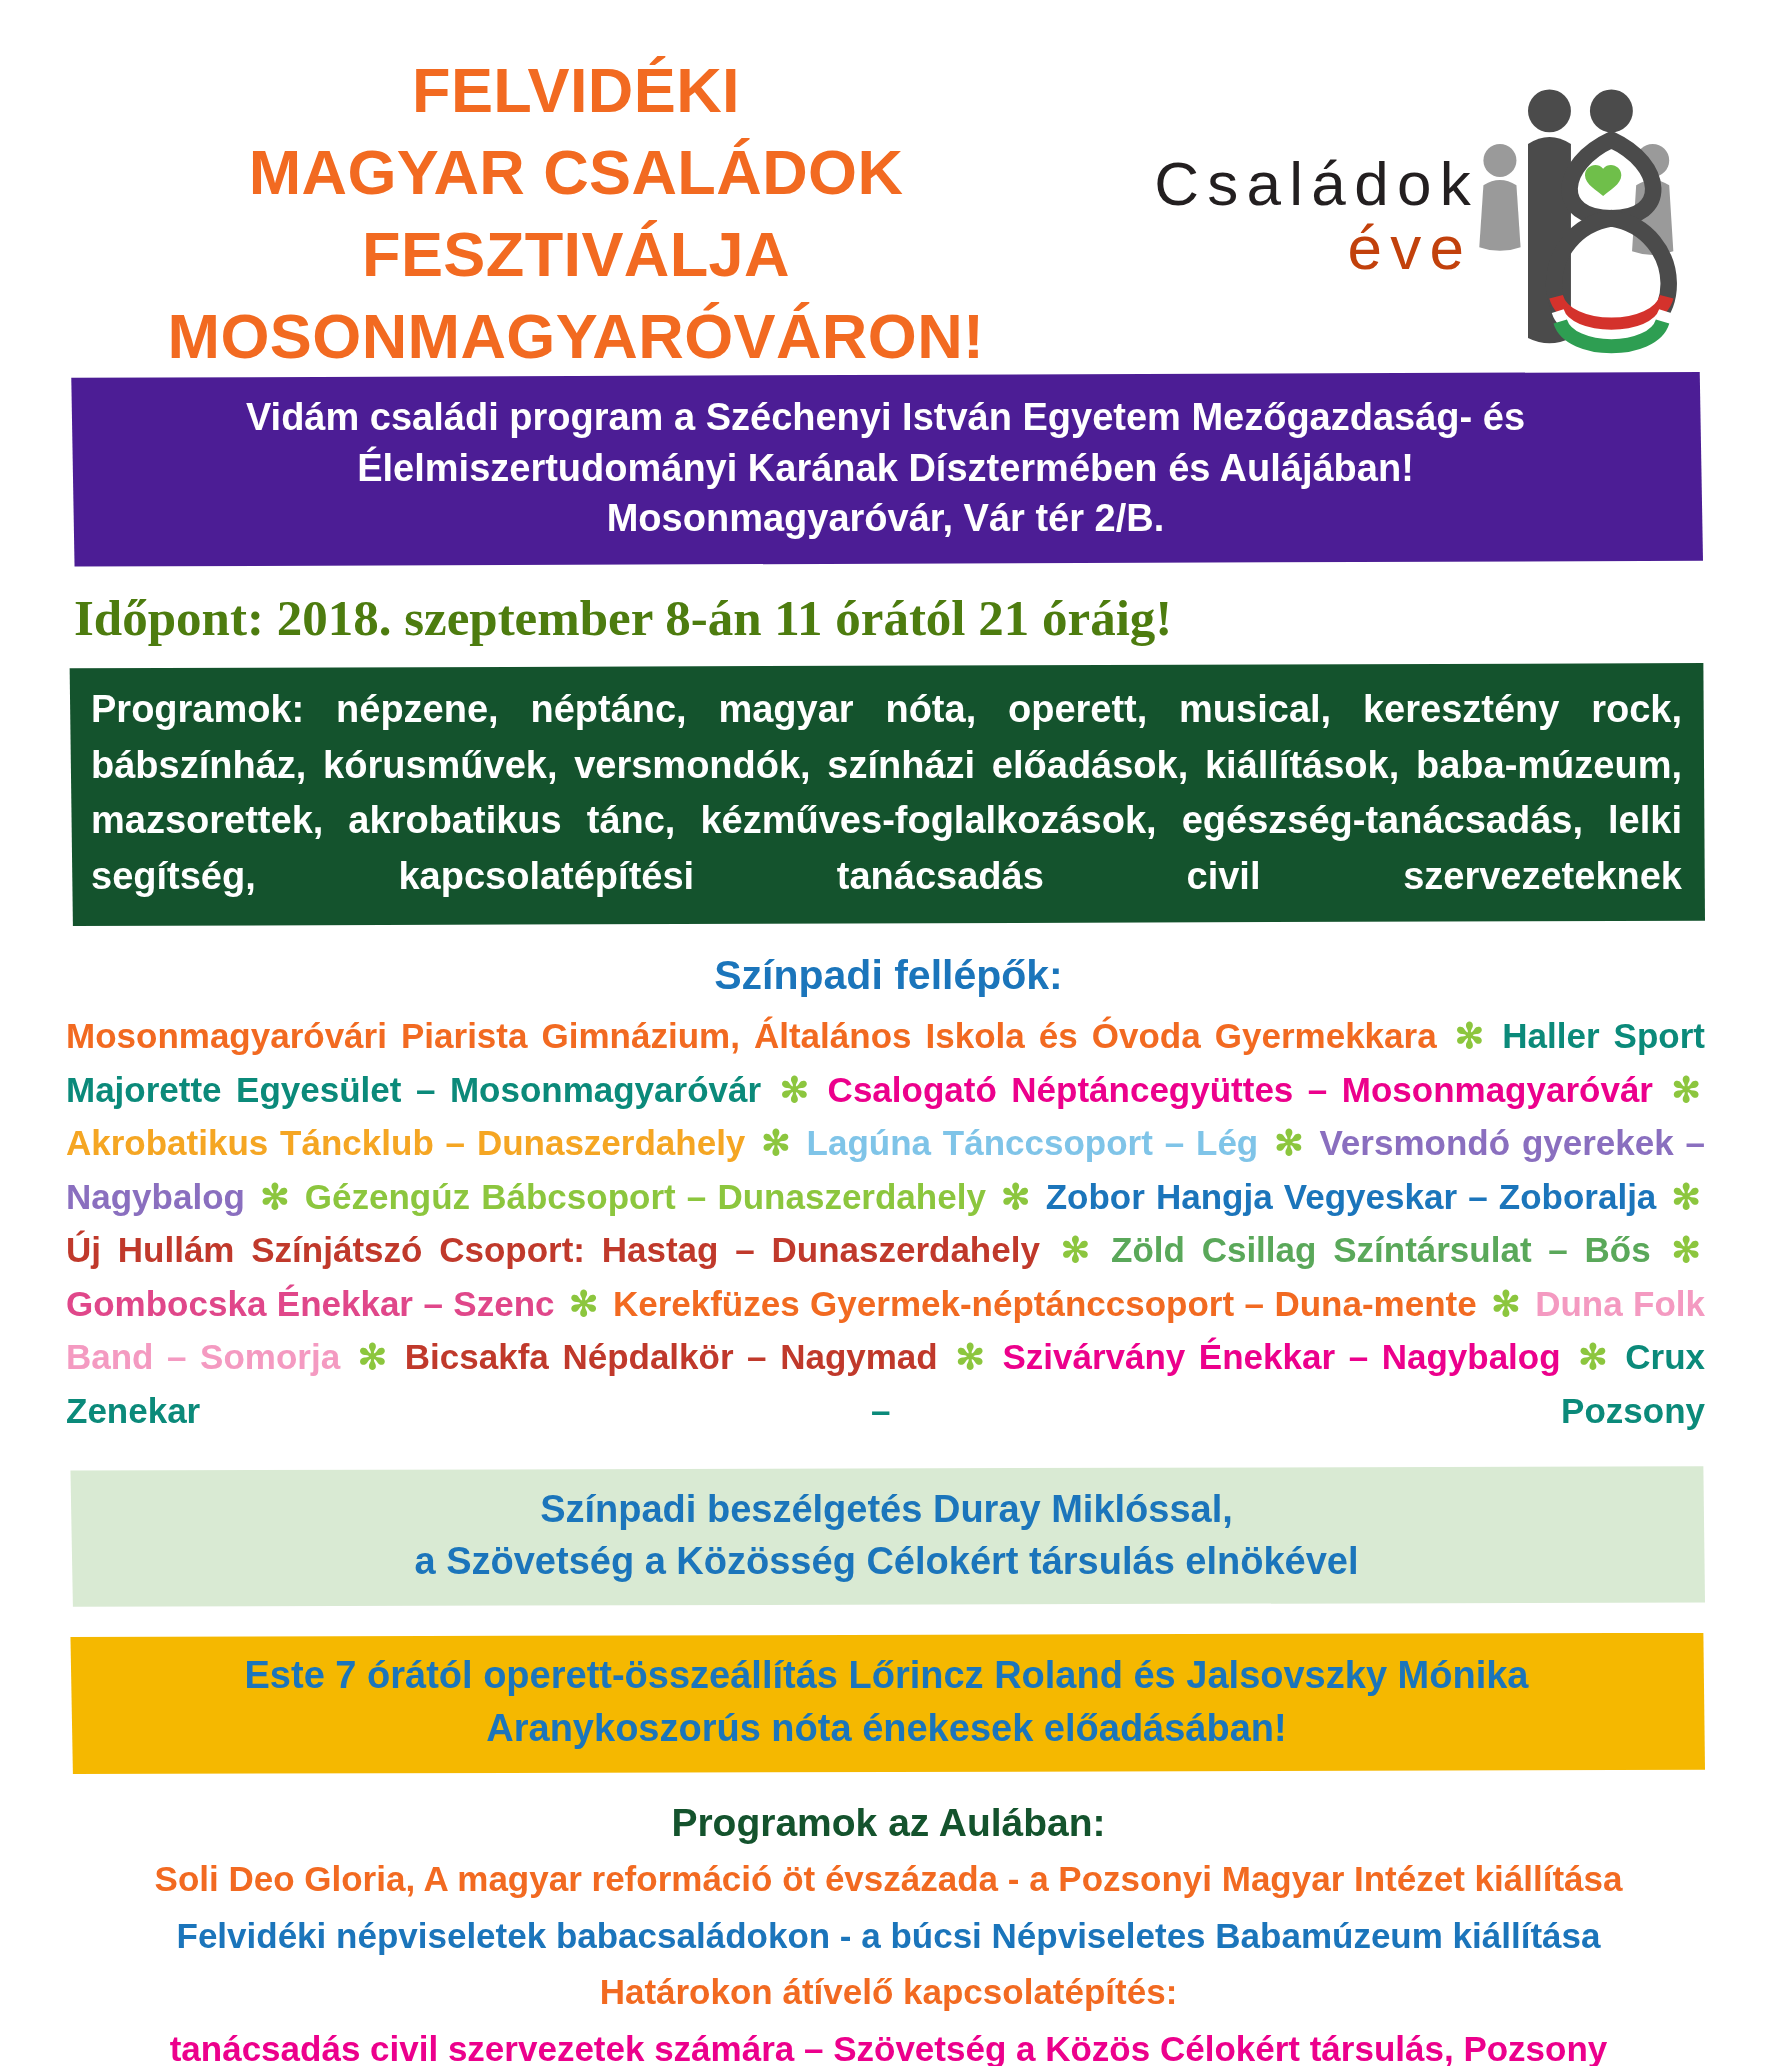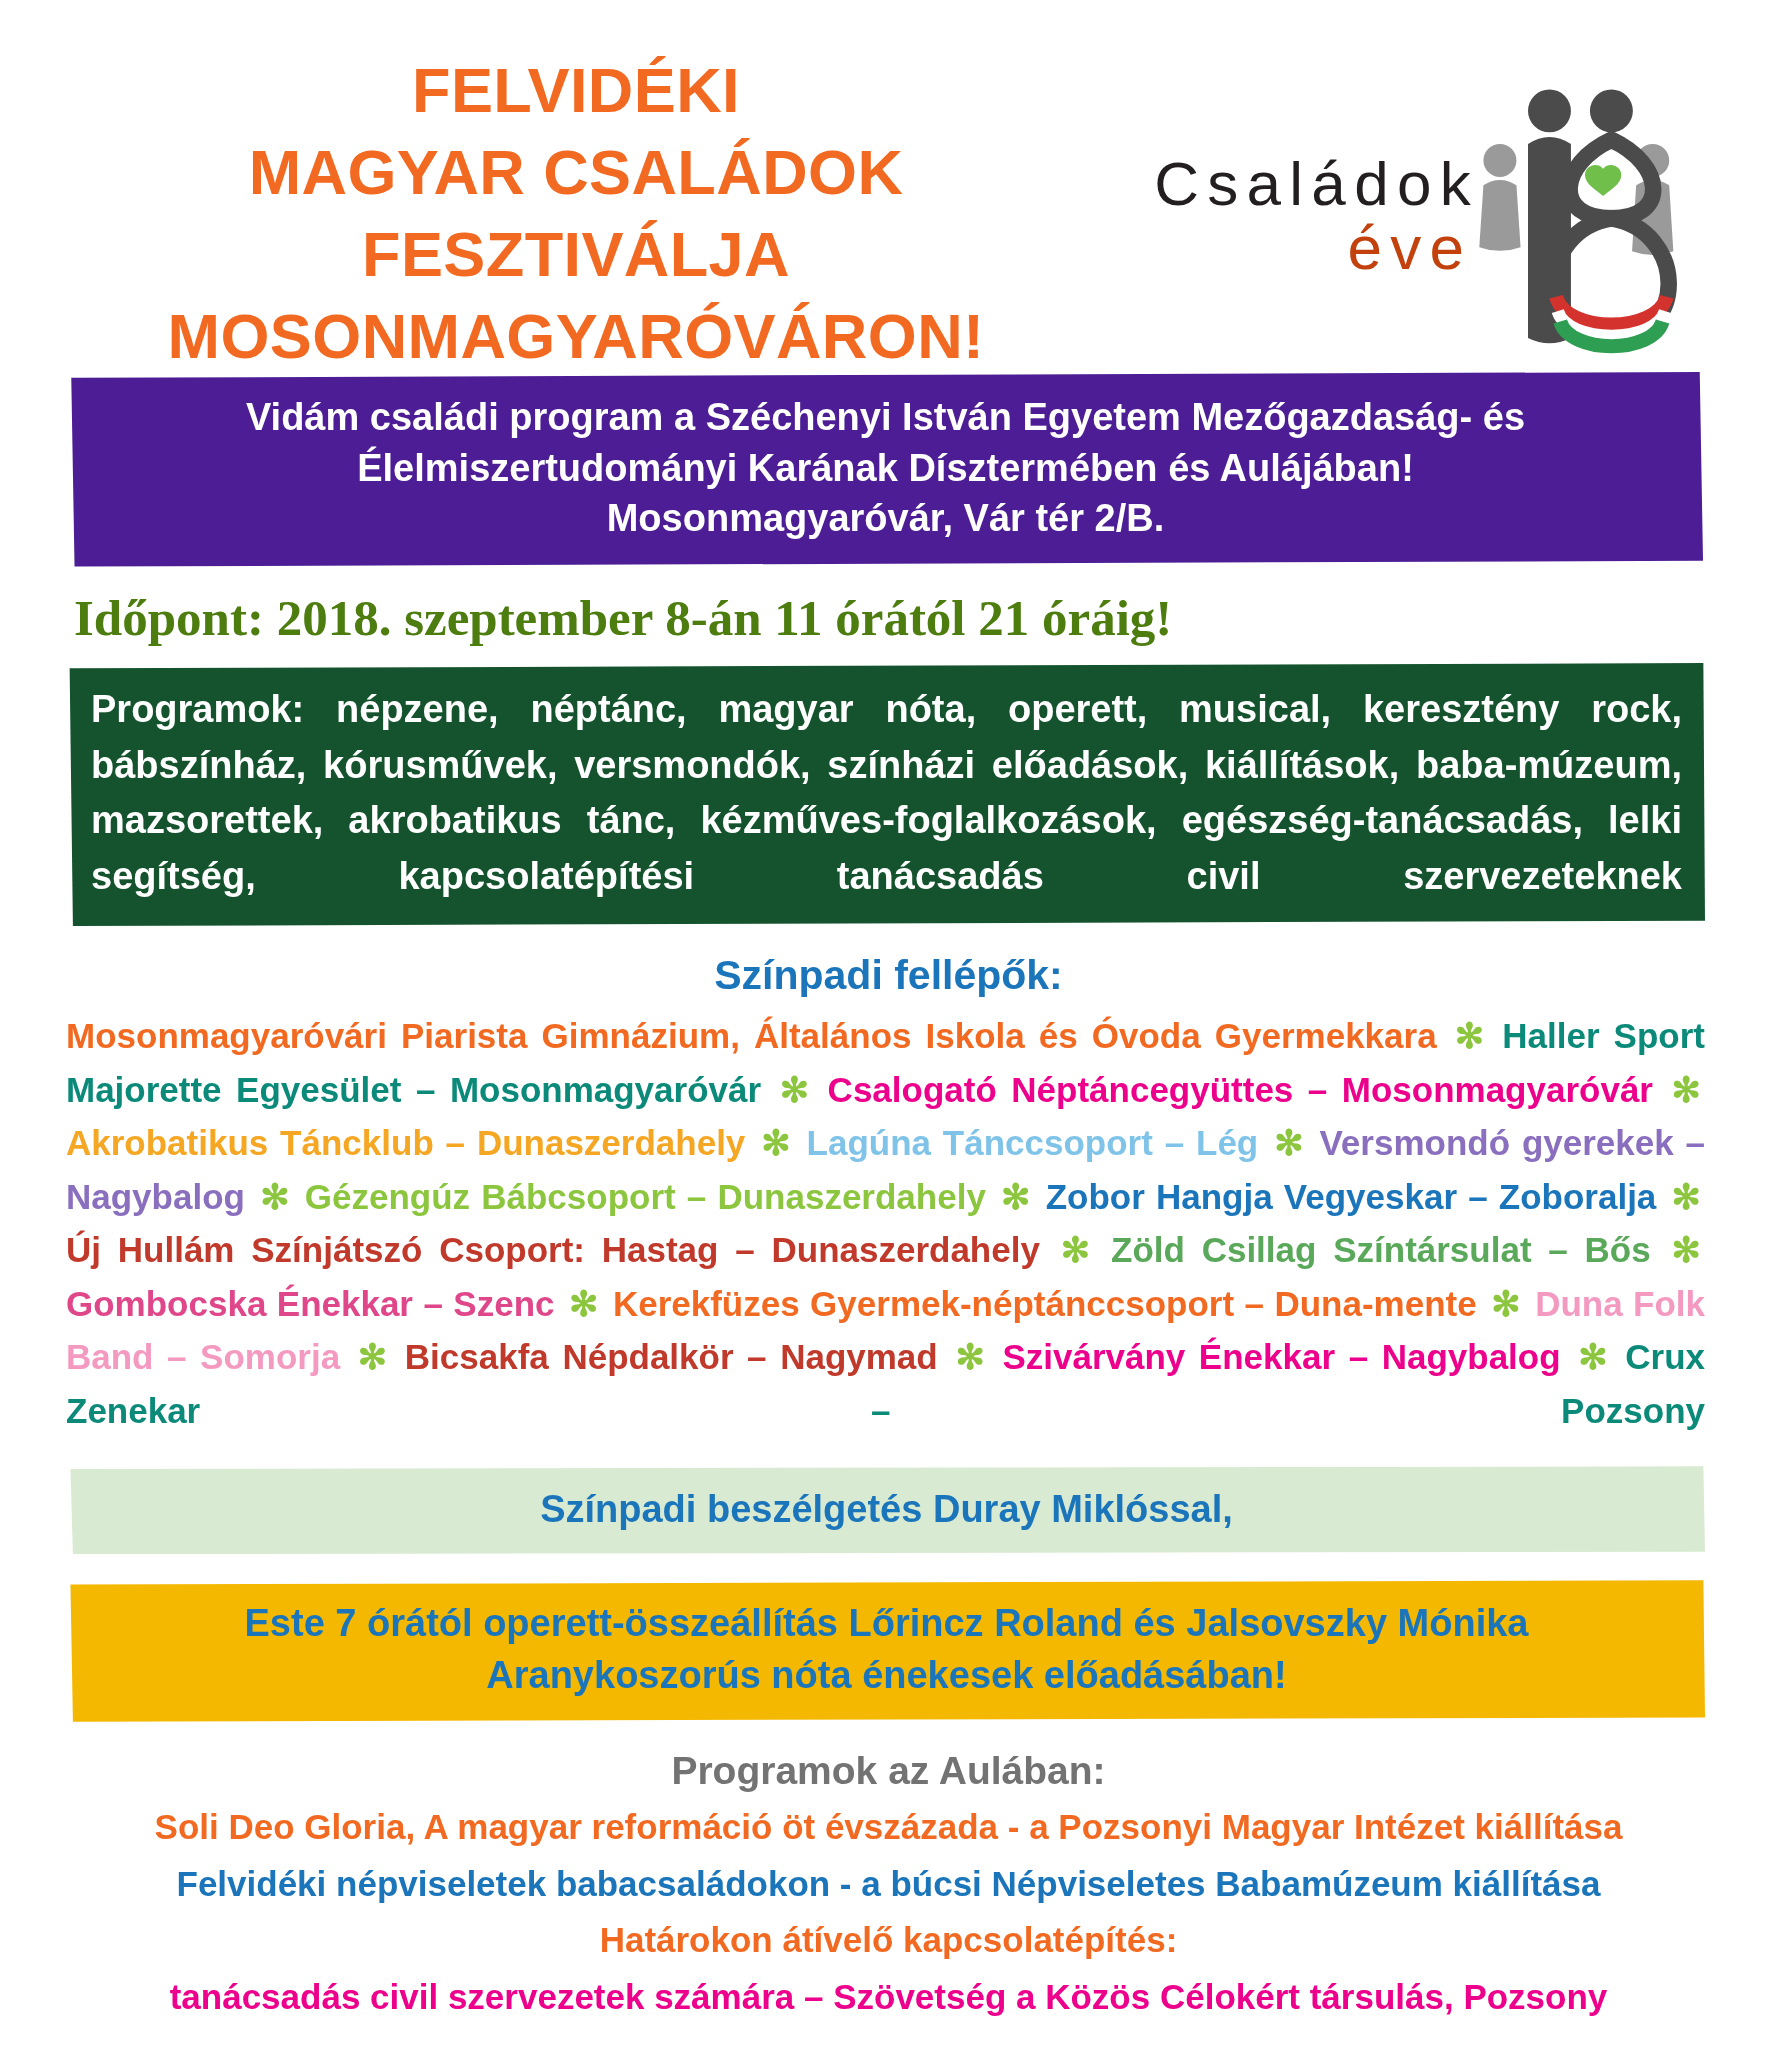--- a/index.html
+++ b/index.html
@@ -158,21 +158,21 @@
     font-weight: bold;
     font-size: 38px;
     line-height: 1.38;
     text-align: center;
     padding: 16.5px 25px 20px 25px;
     clip-path: polygon(0.15% 3%, 99.9% 0%, 100% 97%, 0.3% 100%);
   }
 
   
   .aula-heading {
-    color: #737373;
+    color: #14532d;
     text-align: center;
     font-weight: bold;
     font-size: 39px;
     margin: 27px 0 7.4px 0;
   }
   .aula-list {
     text-align: center;
     font-weight: bold;
     font-size: 35px;
     line-height: 1.52;
@@ -231,20 +231,21 @@
 
   <div class="date-line">Időpont: 2018. szeptember 8-án 11 órától 21 óráig!</div>
 
   <div class="magenta-banner">Programok: népzene, néptánc, magyar nóta, operett, musical, keresztény rock, bábszínház, kórusművek, versmondók, színházi előadások, kiállítások, baba-múzeum, mazsorettek, akrobatikus tánc, kézműves-foglalkozások, egészség-tanácsadás, lelki segítség, kapcsolatépítési tanácsadás civil szervezeteknek</div>
 
   <div class="section-heading perf-heading">Színpadi fellépők:</div>
   <div class="performers" id="performers-list"><span class="perf-item" style="color: rgb(242, 106, 33);">Mosonmagyaróvári Piarista Gimnázium, Általános Iskola és Óvoda Gyermekkara</span><span class="sep" style="color: rgb(140, 198, 62);"> ✻ </span><span class="perf-item" style="color: rgb(11, 138, 122);">Haller Sport Majorette Egyesület – Mosonmagyaróvár</span><span class="sep" style="color: rgb(140, 198, 62);"> ✻ </span><span class="perf-item" style="color: rgb(236, 0, 140);">Csalogató Néptáncegyüttes – Mosonmagyaróvár</span><span class="sep" style="color: rgb(140, 198, 62);"> ✻ </span><span class="perf-item" style="color: rgb(245, 166, 35);">Akrobatikus Táncklub – Dunaszerdahely</span><span class="sep" style="color: rgb(140, 198, 62);"> ✻ </span><span class="perf-item" style="color: rgb(127, 196, 232);">Lagúna Tánccsoport – Lég</span><span class="sep" style="color: rgb(140, 198, 62);"> ✻ </span><span class="perf-item" style="color: rgb(138, 111, 191);">Versmondó gyerekek – Nagybalog</span><span class="sep" style="color: rgb(140, 198, 62);"> ✻ </span><span class="perf-item" style="color: rgb(140, 198, 62);">Gézengúz Bábcsoport – Dunaszerdahely</span><span class="sep" style="color: rgb(140, 198, 62);"> ✻ </span><span class="perf-item" style="color: rgb(27, 117, 187);">Zobor Hangja Vegyeskar – Zoboralja</span><span class="sep" style="color: rgb(140, 198, 62);"> ✻ </span><span class="perf-item" style="color: rgb(192, 57, 43);">Új Hullám Színjátszó Csoport: Hastag – Dunaszerdahely</span><span class="sep" style="color: rgb(140, 198, 62);"> ✻ </span><span class="perf-item" style="color: rgb(90, 168, 90);">Zöld Csillag Színtársulat – Bős</span><span class="sep" style="color: rgb(140, 198, 62);"> ✻ </span><span class="perf-item" style="color: rgb(224, 71, 138);">Gombocska Énekkar – Szenc</span><span class="sep" style="color: rgb(140, 198, 62);"> ✻ </span><span class="perf-item" style="color: rgb(242, 106, 33);">Kerekfüzes Gyermek-néptánccsoport – Duna-mente</span><span class="sep" style="color: rgb(140, 198, 62);"> ✻ </span><span class="perf-item" style="color: rgb(244, 154, 193);">Duna Folk Band – Somorja</span><span class="sep" style="color: rgb(140, 198, 62);"> ✻ </span><span class="perf-item" style="color: rgb(192, 57, 43);">Bicsakfa Népdalkör – Nagymad</span><span class="sep" style="color: rgb(140, 198, 62);"> ✻ </span><span class="perf-item" style="color: rgb(236, 0, 140);">Szivárvány Énekkar – Nagybalog</span><span class="sep" style="color: rgb(140, 198, 62);"> ✻ </span><span class="perf-item" style="color: rgb(11, 138, 122);">Crux Zenekar – Pozsony</span></div>
 
   <div class="talk-banner">
     <div>Színpadi beszélgetés Duray Miklóssal,</div>
+    <div>a Szövetség a Közösség Célokért társulás elnökével</div>
   </div>
 
   <div class="yellow-banner">
     <div>Este 7 órától operett-összeállítás Lőrincz Roland és Jalsovszky Mónika</div>
     <div>Aranykoszorús nóta énekesek előadásában!</div>
   </div>
 
   <div class="aula-heading">Programok az Aulában:</div>
   <div class="aula-list" id="aula-list">
       <div style="color: rgb(242, 106, 33);">Soli Deo Gloria, A magyar reformáció öt évszázada - a Pozsonyi Magyar Intézet kiállítása</div>

